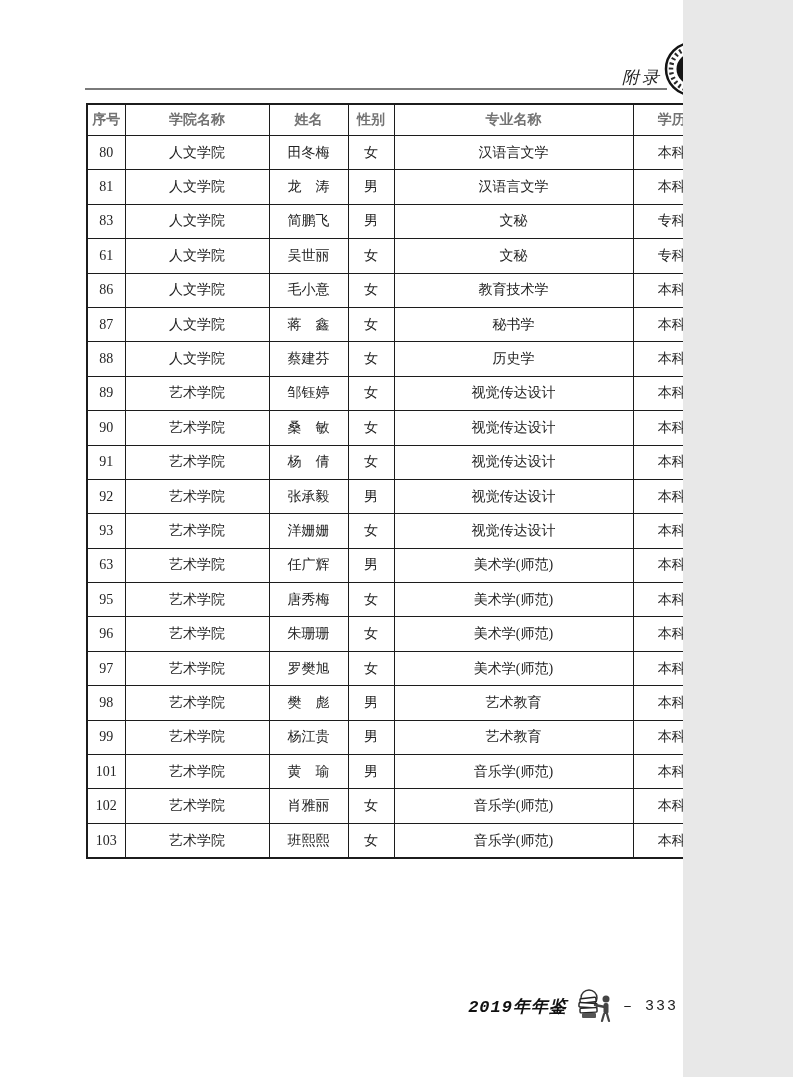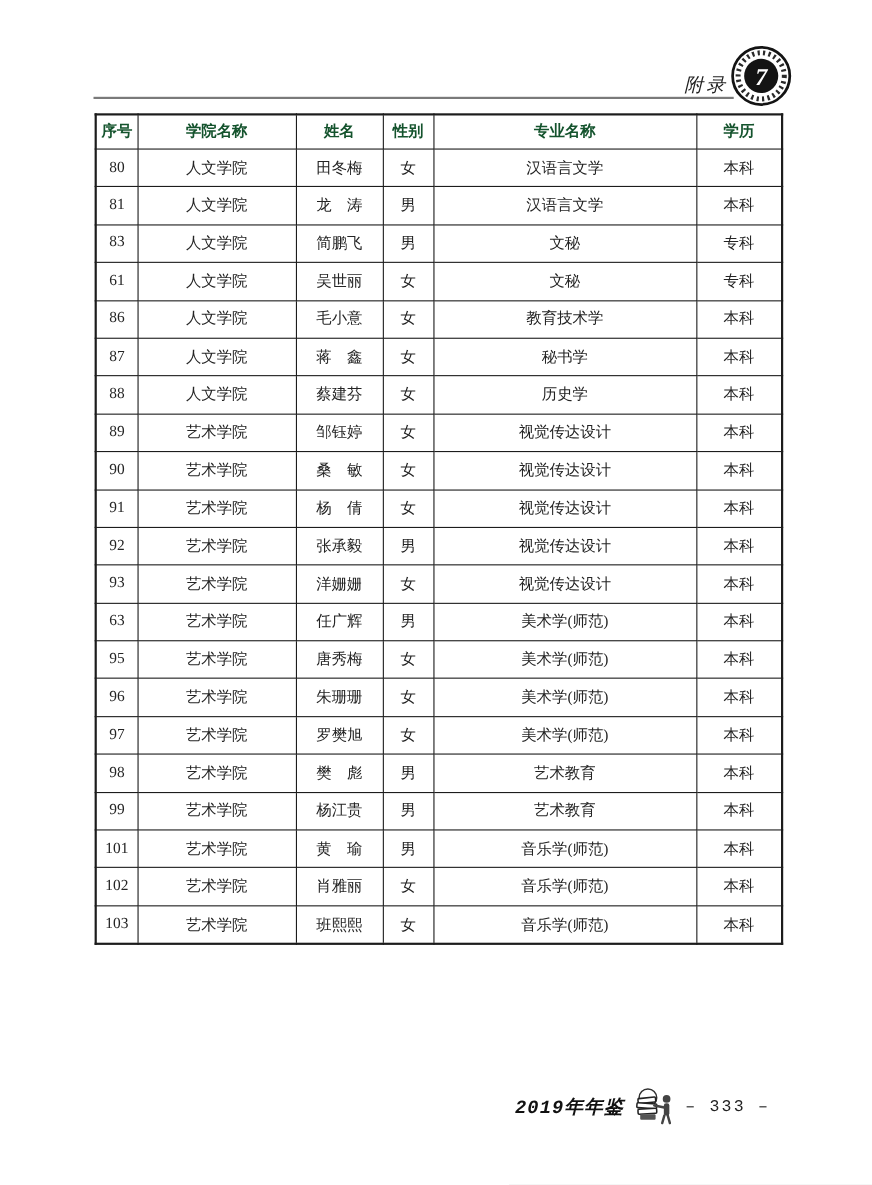--- a/index.html
+++ b/index.html
@@ -1,18 +1,18 @@
 <!DOCTYPE html>
 <html><head>
 <meta charset="utf-8">
 <style>
   html,body{margin:0;padding:0;background:#e8e8e8;}
   .page{
     position:relative;
-    width:793px;height:1077px;
+    width:683px;height:1077px;
     background:#ffffff;
     overflow:hidden;
     font-family:"Liberation Serif","DejaVu Serif",serif;
     color:#1b1b1b;
   }
   
   .appendix-label{
     position:absolute;
     top:66px;left:618px;width:44px;
     font-style:italic;
@@ -45,21 +45,21 @@
     vertical-align:middle;
     padding:0 2px;
     overflow:hidden;
     white-space:nowrap;
   }
   table.roster th{
     height:30px;
     font-family:"Liberation Sans","DejaVu Sans",sans-serif;
     font-weight:bold;
     font-size:14px;
-    color:#14532d;
+    color:#737373;
   }
   table.roster td{
     height:33.4px;
     font-size:14px;
     color:#242424;
   }
   
   .footer{
     position:absolute;
     top:988px;left:86px;width:614px;

